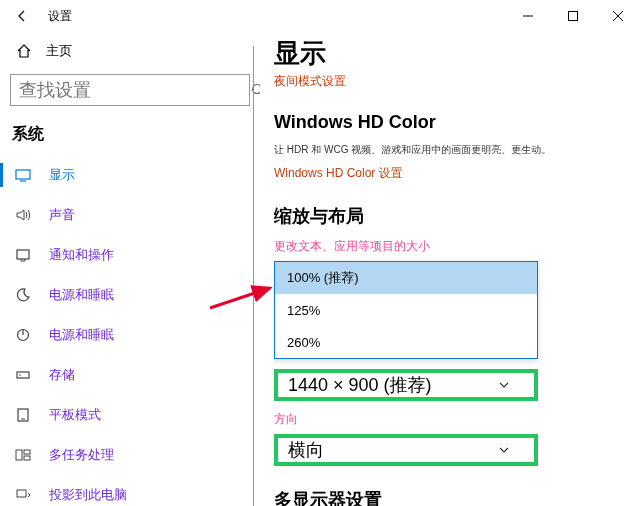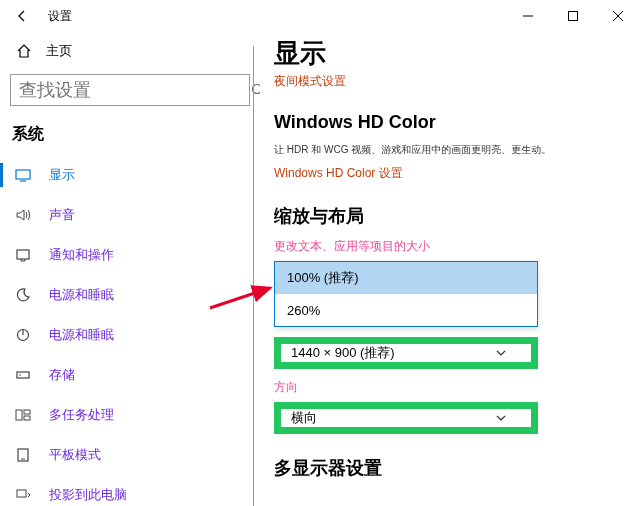--- a/index.html
+++ b/index.html
@@ -151,24 +151,24 @@
     padding: 16px 12px;
     font-size: 13px;
     cursor:pointer;
   }
   .dd-option.selected {
     background: #b3d7f2;
   }
   .combo {
     width: 264px;
     height: 32px;
-    border: 7px solid #22c55e;
+    border: 4px solid #22c55e;
     display:flex;align-items:center;justify-content:space-between;
     padding: 0 24px 0 10px;
-    font-size: 13px;
+    font-size: 18px;
     margin-bottom: 10px;
     cursor:pointer;
   }
   .chev { width:12px;height:12px;display:flex;align-items:center;justify-content:center;color:#333;}
   .arrow-annot {
     position:absolute;
     pointer-events:none;
   }
   svg { display:block; }
 </style>
@@ -272,39 +272,39 @@
       <svg width="16" height="16" viewBox="0 0 16 16">
           <rect x="2" y="5" width="12" height="6" stroke="currentColor" stroke-width="1.2" fill="none"></rect>
           <circle cx="5" cy="8" r="0.8" fill="currentColor"></circle>
         </svg>
     </span>
     <span>存储</span>
   </div>
   <div class="nav-item">
     <span class="icon">
       <svg width="16" height="16" viewBox="0 0 16 16">
+          <rect x="3" y="2" width="10" height="12" stroke="currentColor" stroke-width="1.2" fill="none"></rect>
+          <line x1="6" y1="12" x2="10" y2="12" stroke="currentColor" stroke-width="1"></line>
+        </svg>
+    </span>
+    <span>平板模式</span>
+  </div>
+  <div class="nav-item">
+    <span class="icon">
+      <svg width="16" height="16" viewBox="0 0 16 16">
           <rect x="1" y="3" width="6" height="10" stroke="currentColor" fill="none"></rect>
           <rect x="9" y="3" width="6" height="4" stroke="currentColor" fill="none"></rect>
           <rect x="9" y="9" width="6" height="4" stroke="currentColor" fill="none"></rect>
         </svg>
     </span>
     <span>多任务处理</span>
   </div>
   <div class="nav-item">
     <span class="icon">
       <svg width="16" height="16" viewBox="0 0 16 16">
-          <rect x="3" y="2" width="10" height="12" stroke="currentColor" stroke-width="1.2" fill="none"></rect>
-          <line x1="6" y1="12" x2="10" y2="12" stroke="currentColor" stroke-width="1"></line>
-        </svg>
-    </span>
-    <span>平板模式</span>
-  </div>
-  <div class="nav-item">
-    <span class="icon">
-      <svg width="16" height="16" viewBox="0 0 16 16">
           <rect x="2" y="3" width="9" height="7" stroke="currentColor" fill="none"></rect>
           <path d="M13 6l2 2-2 2" stroke="currentColor" fill="none"></path>
         </svg>
     </span>
     <span>投影到此电脑</span>
   </div>
 </div>
 
 <div class="divider"></div>
 
@@ -314,20 +314,21 @@
 
   <div class="h2">Windows HD Color</div>
   <div class="body-text">让 HDR 和 WCG 视频、游戏和应用中的画面更明亮、更生动。</div>
   <div class="link">Windows HD Color 设置</div>
 
   <div class="h2">缩放与布局</div>
   <div class="label-small">更改文本、应用等项目的大小</div>
 
   <div class="dropdown-open">
     <div class="dd-option selected">100% (推荐)</div>
+    <div class="dd-option">125%</div>
     <div class="dd-option">260%</div>
   </div>
 
   <div style="height:10px"></div>
 
   <div class="combo">
     <span>1440 × 900 (推荐)</span>
     <span class="chev">
       <svg width="10" height="10" viewBox="0 0 10 10">
           <path d="M1 3 L5 7 L9 3" stroke="#333" stroke-width="1.2" fill="none"></path>

